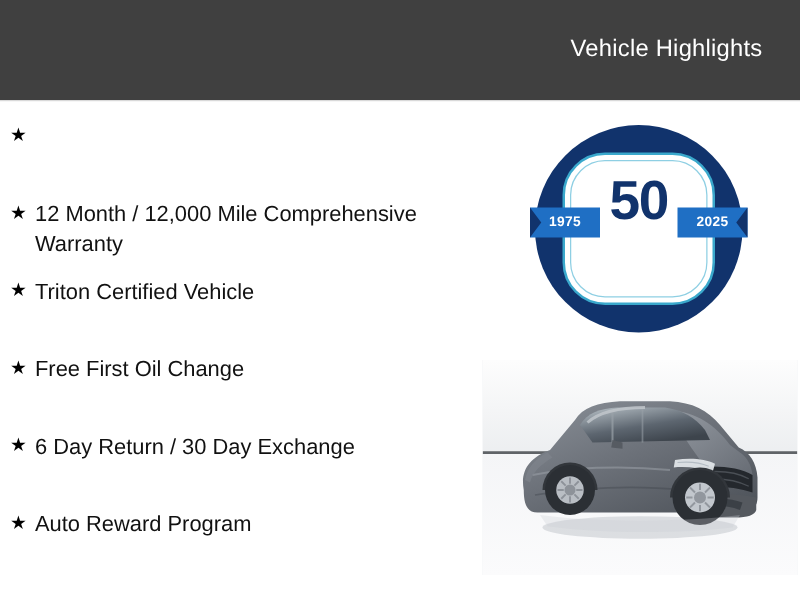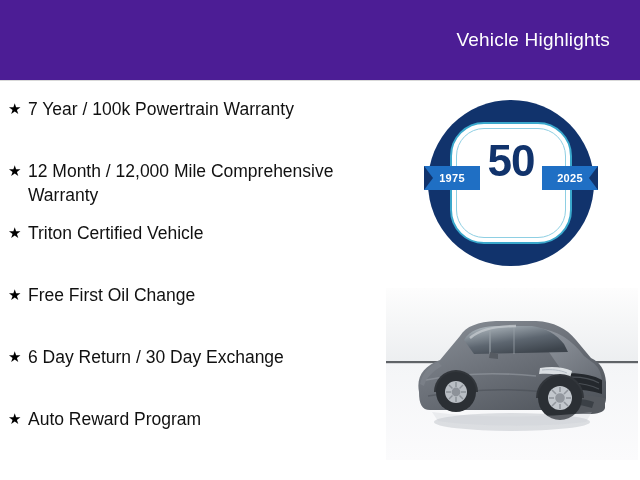--- a/index.html
+++ b/index.html
@@ -15,21 +15,21 @@
     position: relative;
   }
 
   
   .header-bar {
     position: absolute;
     left: 0;
     top: 0;
     width: 640px;
     height: 80px;
-    background: #4c1d95;
+    background: #404040;
     box-sizing: border-box;
   }
   .header-title {
     position: absolute;
     right: 30px;
     top: 29px;
     color: #ffffff;
     font-size: 19px;
     line-height: 22px;
     letter-spacing: 0.2px;
@@ -195,21 +195,20 @@
 <body>
 
 <div class="header-bar">
   <div class="header-title">Vehicle Highlights</div>
 </div>
 <div class="header-rule"></div>
 
 <ul class="highlights-list">
   <li class="highlight-item">
     <span class="bullet-star">★</span>
-    <span class="highlight-text">7 Year / 100k Powertrain Warranty</span>
   </li>
   <li class="highlight-item">
     <span class="bullet-star">★</span>
     <span class="highlight-text">12 Month / 12,000 Mile Comprehensive Warranty</span>
   </li>
   <li class="highlight-item">
     <span class="bullet-star">★</span>
     <span class="highlight-text">Triton Certified Vehicle</span>
   </li>
   <li class="highlight-item">

